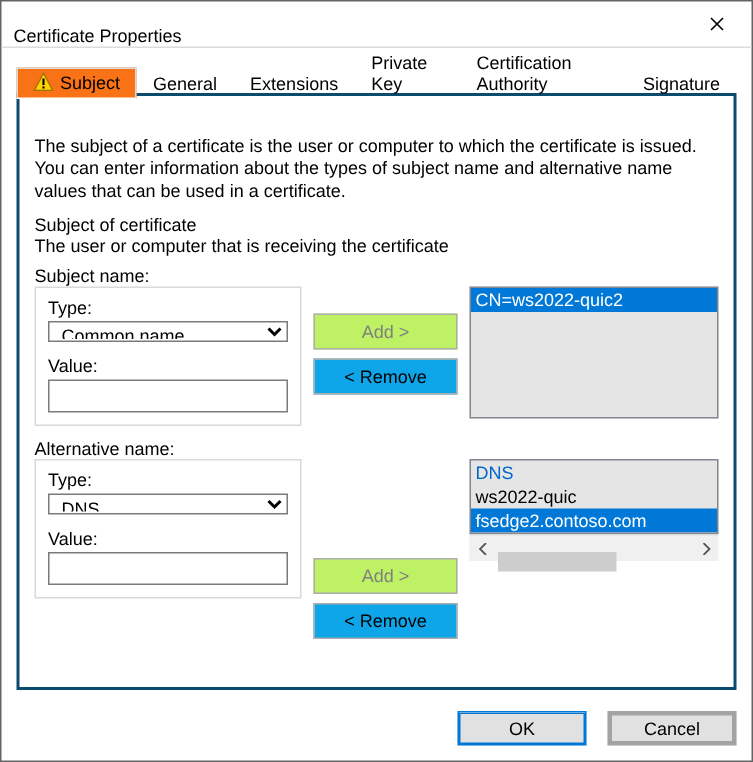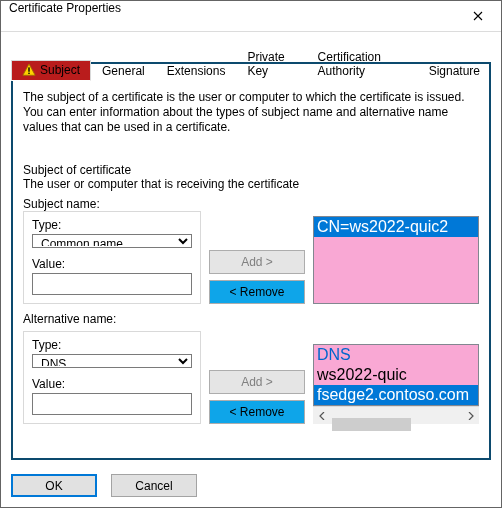--- a/index.html
+++ b/index.html
@@ -1,49 +1,49 @@
 <!DOCTYPE html>
 <html><head>
 <meta charset="utf-8">
 <style>
   html,body{margin:0;padding:0;font-family:"Segoe UI",Tahoma,sans-serif;font-size:12px;color:#000;background:#fff}
   .window{width:502px;height:508px;border:1px solid #646464;box-sizing:border-box;display:flex;flex-direction:column;background:#fff}
-  .titlebar{height:30px;display:flex;align-items:flex-start;padding:0 0 0 8px;border-bottom:1px solid #dcdcdc}
+  .titlebar{height:30px;display:flex;align-items:flex-end;padding:0 0 0 8px;border-bottom:1px solid #dcdcdc}
   .titlebar .title{flex:1}
   .titlebar .close{width:46px;height:30px;display:flex;align-items:center;justify-content:center;font-family:Arial,sans-serif;font-size:14px}
   .body{flex:1;padding:8px 10px 6px 10px;display:flex;flex-direction:column;min-height:0}
   .tabs{display:flex;align-items:flex-end;height:22px}
-  .tab{padding:2px 10px 3px 10px;border:1px solid transparent;border-bottom:none;color:#000;position:relative;top:19px;cursor:default;display:flex;align-items:flex-start;gap:4px}
-  .tab.active{background:#b91c1c;border:1px solid #d9d9d9;border-bottom:1px solid #fff;z-index:2}
+  .tab{padding:2px 10px 3px 10px;border:1px solid transparent;border-bottom:none;color:#000;position:relative;top:4px;cursor:default;display:flex;align-items:flex-start;gap:4px}
+  .tab.active{background:#f97316;border:1px solid #d9d9d9;border-bottom:1px solid #fff;z-index:2}
   .tab-panel{flex:1;border:2px solid #0c4a6e;padding:26px 10px;display:flex;flex-direction:column;min-height:0}
   .intro{margin-bottom:8px;line-height:1.25}
-  .sect-title{margin-top:20px}
+  .sect-title{margin-top:0}
   .sect-sub{margin-bottom:6px}
-  .section{display:flex;gap:8px;align-items:flex-end;margin-bottom:8px}
+  .section{display:flex;gap:8px;align-items:flex-start;margin-bottom:8px}
   .group{border:1px solid #d9d9d9;padding:6px 8px 8px 8px;width:178px;box-sizing:border-box}
   .lbl{display:block;margin-bottom:2px}
   select,input[type=text]{width:100%;box-sizing:border-box;font:inherit;height:22px;border:1px solid #7a7a7a;background:#fff;padding:1px 4px}
   select{height:14px}
   .midcol{width:96px;display:flex;flex-direction:column;gap:6px}
   .midcol.subj{padding-top:18px}
   .midcol.alt{padding-top:66px}
   .btn{height:24px;border:1px solid #adadad;background:#0ea5e9;font:inherit;min-width:90px;cursor:default}
-  .btn.disabled{color:#808080;background:#e5e5e5}
-  .listbox{flex:1;min-width:140px;border:1px solid #828790;background:#f9a8d4;box-sizing:border-box;overflow:hidden;font-size:16px}
+  .btn.disabled{color:#808080;background:#bef264}
+  .listbox{flex:1;min-width:140px;border:1px solid #828790;background:#e5e5e5;box-sizing:border-box;overflow:hidden;font-size:12px}
   .listbox.subject{height:88px}
   .listbox.alt{height:140px}
   .li{padding:1px 3px;white-space:nowrap;overflow:hidden}
   .li.cat{color:#0066cc}
   .li.sel{background:#0078d7;color:#fff}
   .scroll-h{height:17px;border-top:1px solid #dcdcdc;background:#f0f0f0;display:flex;align-items:center}
   .sbtn{width:17px;height:17px;display:flex;align-items:center;justify-content:center;font-size:9px;color:#555}
   .track{flex:1;position:relative}
   .thumb{position:absolute;left:2px;top:2px;width:60%;height:13px;background:#cdcdcd}
-  .footer{display:flex;justify-content:flex-start;gap:14px;padding:8px 10px 10px 10px}
-  .fbtn{height:23px;min-width:86px;border:1px solid #a3a3a3;background:#e1e1e1;font:inherit}
+  .footer{display:flex;justify-content:flex-end;gap:14px;padding:8px 10px 10px 10px}
+  .fbtn{height:23px;min-width:86px;border:3px solid #a3a3a3;background:#e1e1e1;font:inherit}
   .fbtn.primary{border:1px solid #0078d7;box-shadow:0 0 0 1px #0078d7 inset}
   .warn-icon{width:14px;height:14px}
 </style>
 </head>
 <body>
 
 <div class="window">
 
   <div class="titlebar">
     <span class="title">Certificate Properties</span>

